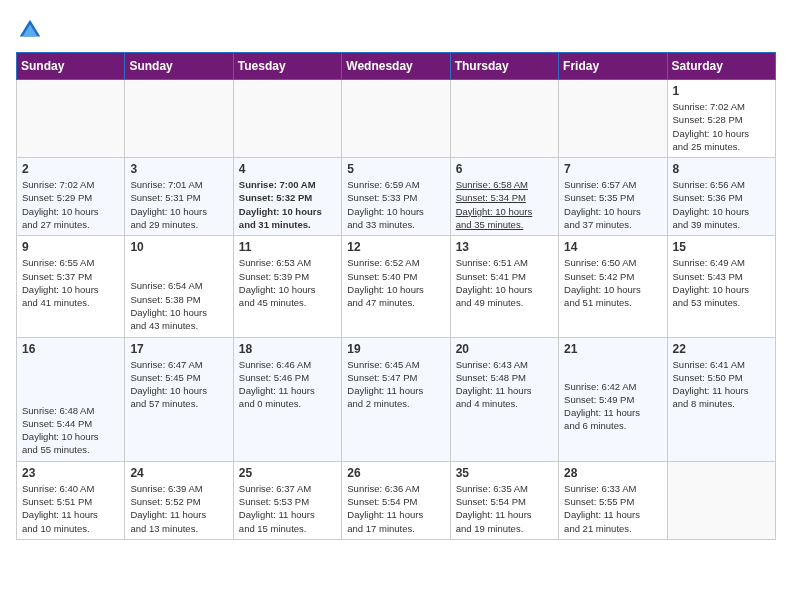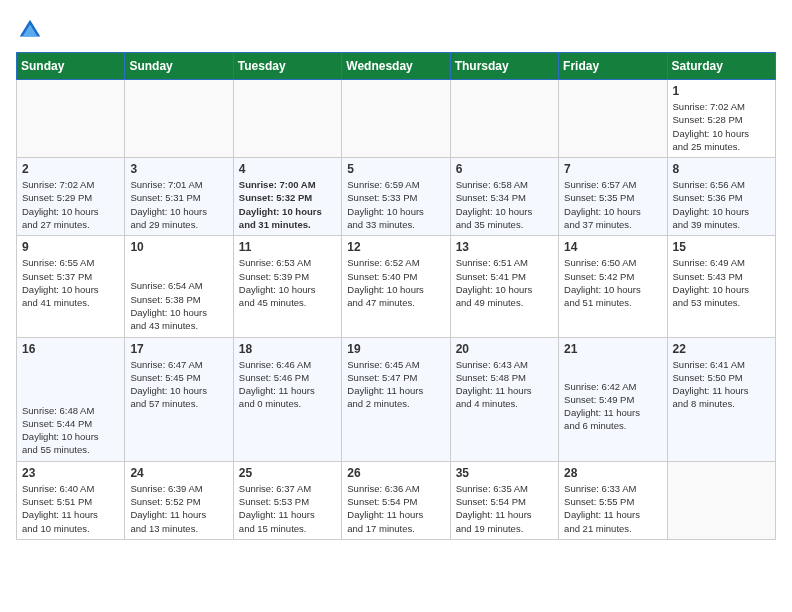--- a/index.html
+++ b/index.html
@@ -36,21 +36,21 @@
     .location {
       font-size: 14px;
       color: #555;
     }
     .calendar {
       width: 100%;
       border-collapse: collapse;
       border: 1px solid #ccc;
     }
     .calendar th {
-      background-color: #15803d;
+      background-color: #701a75;
       color: #fff;
       font-size: 12px;
       font-weight: bold;
       padding: 6px 4px;
       text-align: left;
       border: 1px solid #2a6fc4;
     }
     .calendar td {
       vertical-align: top;
       border: 1px solid #ccc;
@@ -150,21 +150,21 @@
         </td>
         <td>
           <div class="day-number">5</div>
           <div class="day-info" style="white-space: pre-line;">Sunrise: 6:59 AM
 Sunset: 5:33 PM
 Daylight: 10 hours
 and 33 minutes.</div>
         </td>
         <td>
           <div class="day-number">6</div>
-          <div class="day-info" style="white-space: pre-line;">Sunrise: 6:58 AM
+          <div class="day-info" style="white-space: pre-line; text-decoration: underline;">Sunrise: 6:58 AM
 Sunset: 5:34 PM
 Daylight: 10 hours
 and 35 minutes.</div>
         </td>
         <td>
           <div class="day-number">7</div>
           <div class="day-info" style="white-space: pre-line;">Sunrise: 6:57 AM
 Sunset: 5:35 PM
 Daylight: 10 hours
 and 37 minutes.</div>

